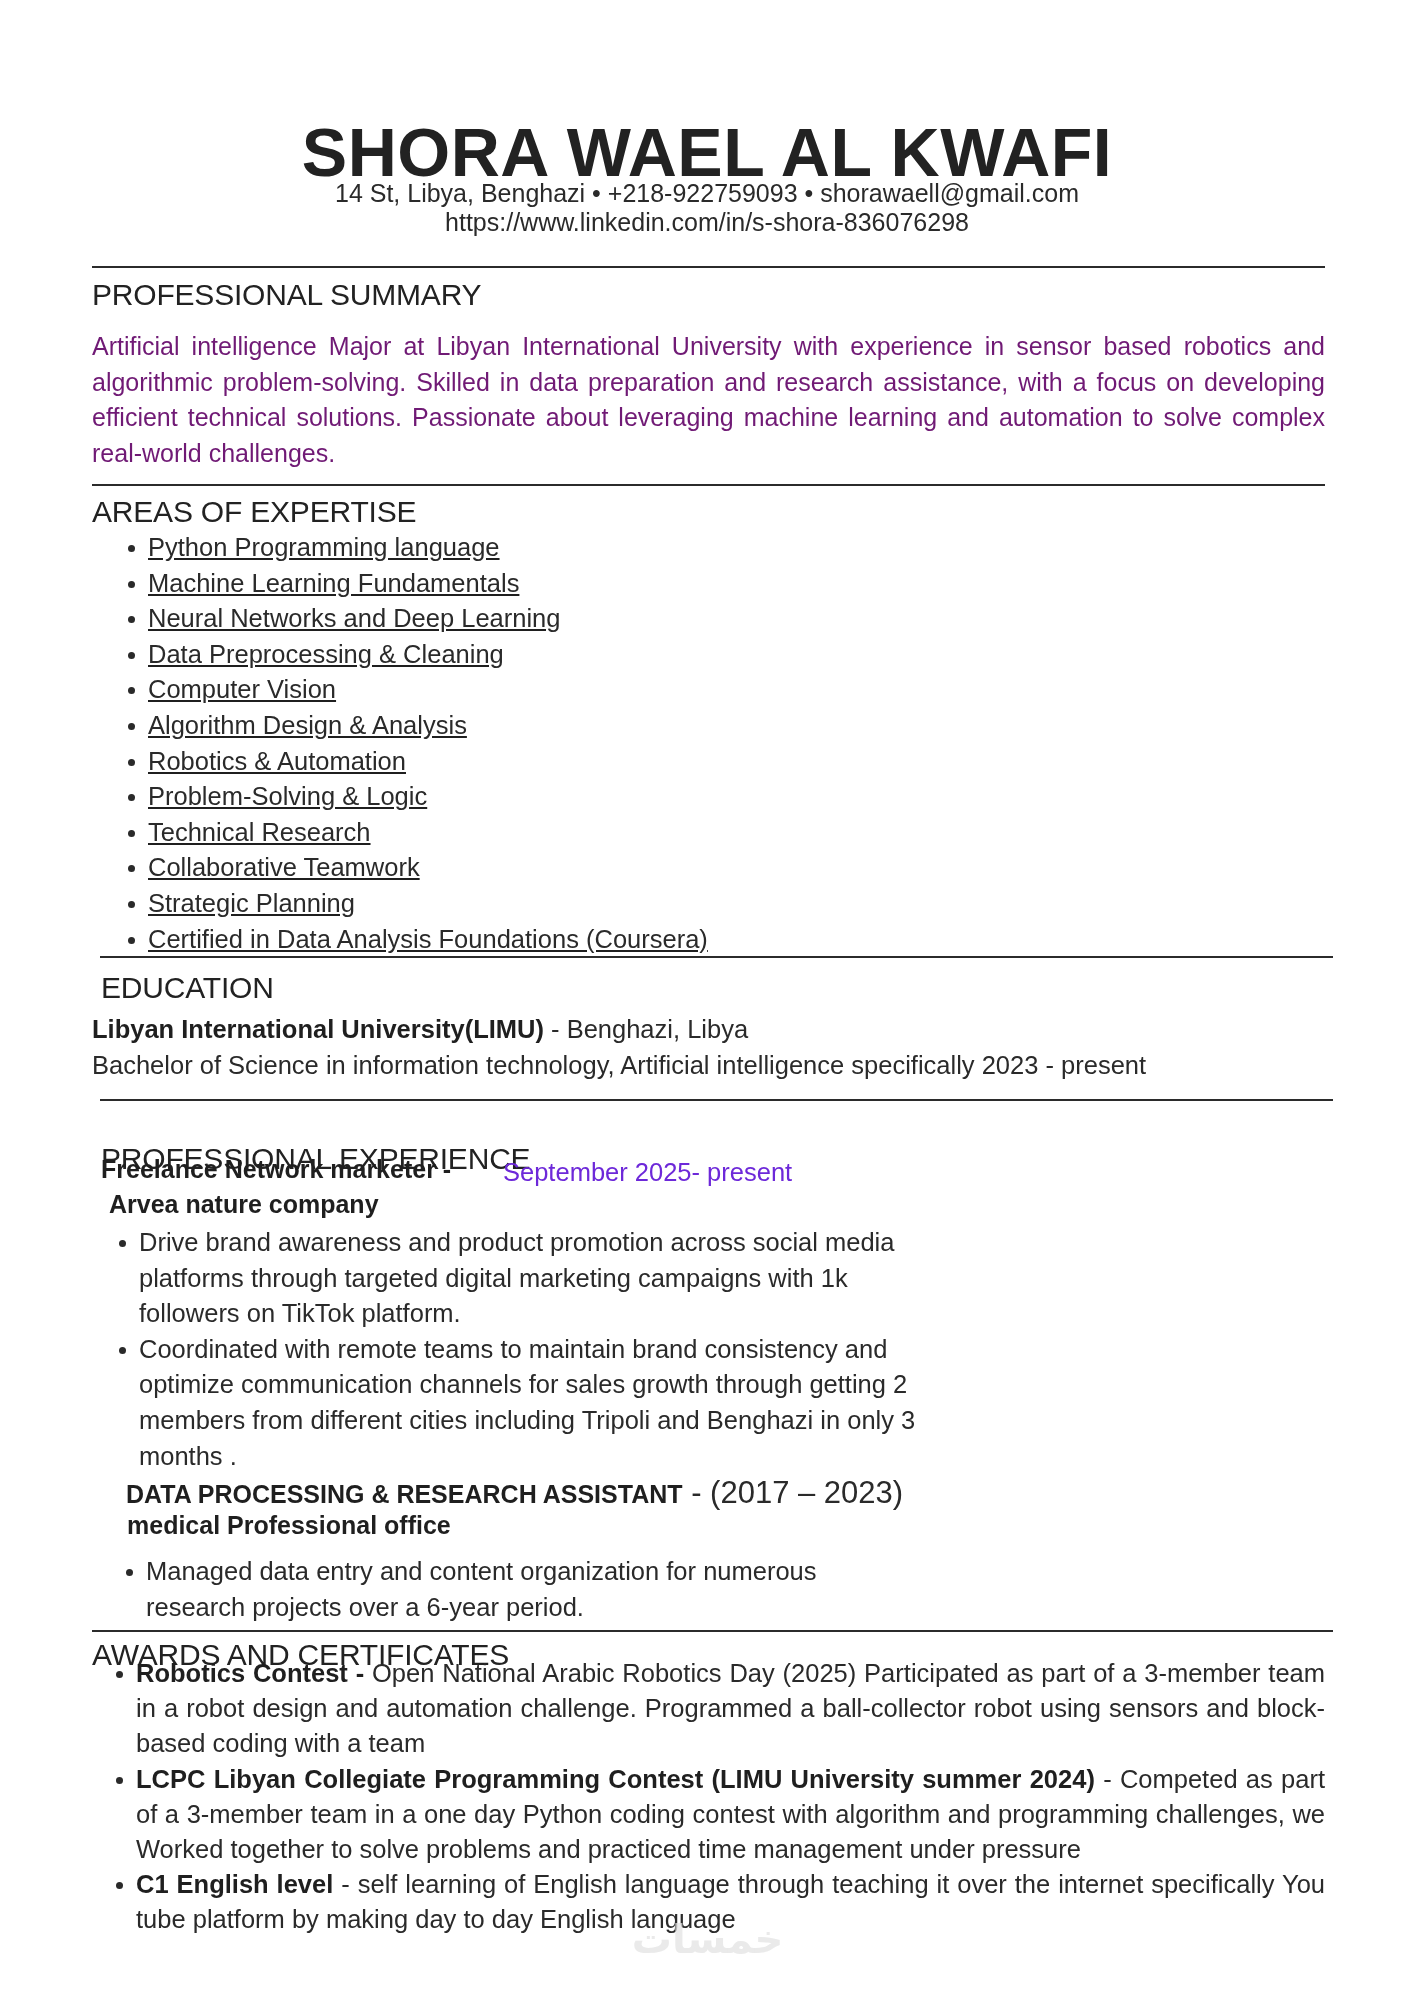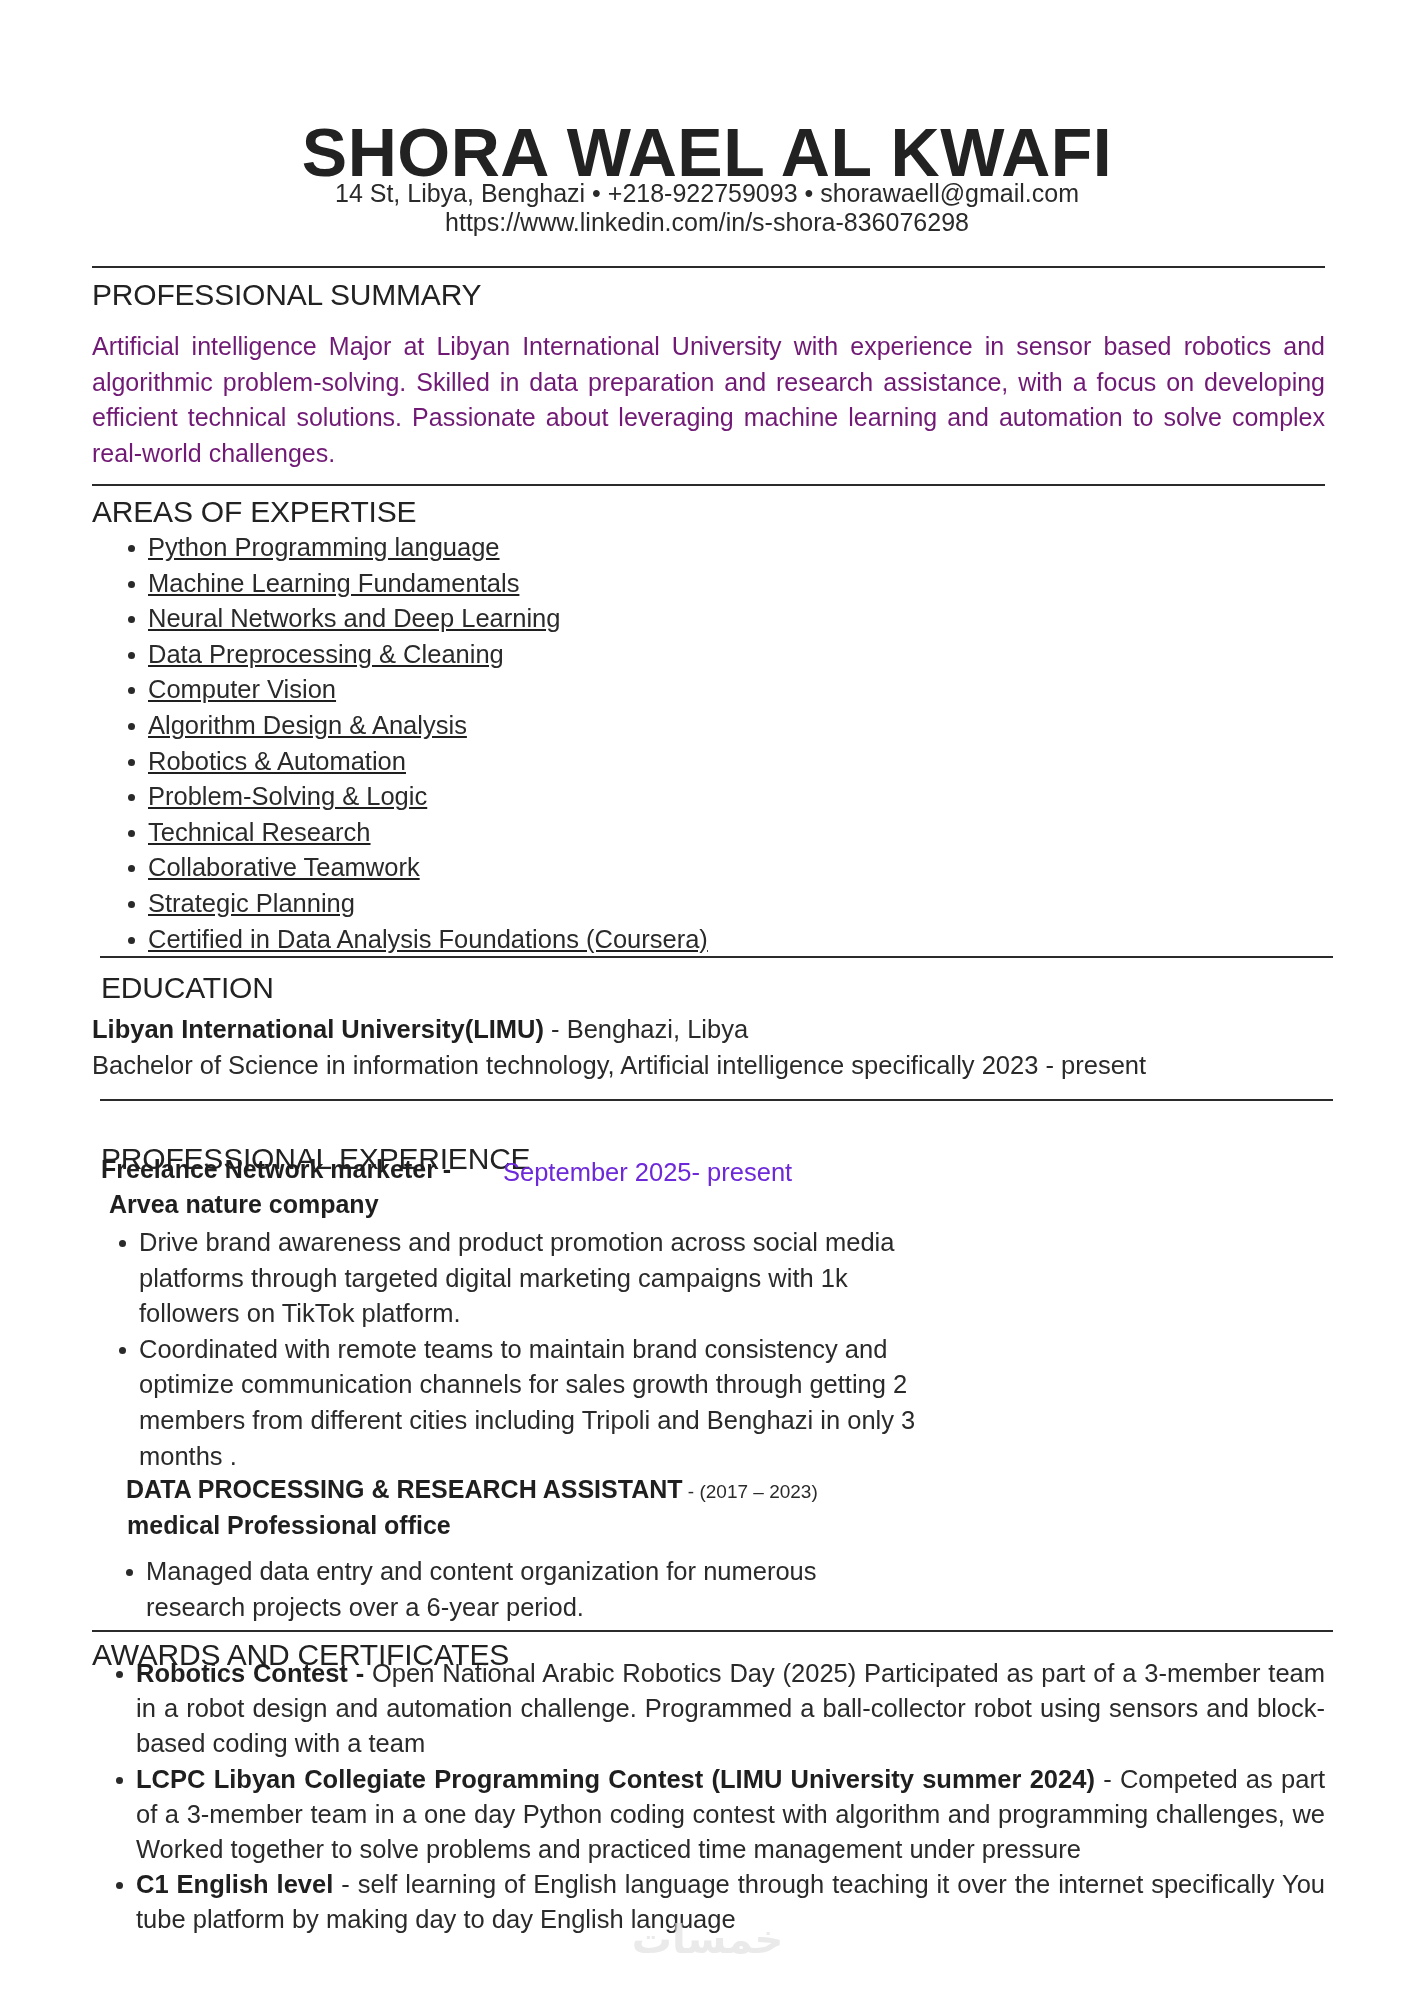--- a/index.html
+++ b/index.html
@@ -104,21 +104,21 @@
 
   <div class="exp-title" style="left:101px; top:1157px;">Freelance Network marketer -</div>
   <div class="exp-date" style="left:503px; top:1160px;">September 2025- present</div>
   <div class="exp-title" style="left:109px; top:1192px;">Arvea nature company</div>
   <ul class="bullets exp-bullets" style="left:139px; top:1225px; width:790px;">
     <li>Drive brand awareness and product promotion across social media platforms through targeted digital marketing campaigns with 1k followers on TikTok platform.</li>
     <li>Coordinated with remote teams to maintain brand consistency and optimize communication channels for sales growth through getting 2 members from different cities including Tripoli and Benghazi in only 3 months .</li>
   </ul>
 
   <div class="exp-title" style="left:126px; top:1477px;">
-    <span>DATA PROCESSING &amp; RESEARCH ASSISTANT</span><span style="font-weight:400; color:#2a2a2a; font-size:19px;"> - (2017 – 2023)</span>
+    <span>DATA PROCESSING &amp; RESEARCH ASSISTANT</span><span style="font-weight:400; color:#2a2a2a; font-size:31px;"> - (2017 – 2023)</span>
   </div>
   <div class="exp-title" style="left:127px; top:1513px;">medical Professional office</div>
   <ul class="bullets exp-bullets" style="left:146px; top:1554px; width:760px;">
     <li>Managed data entry and content organization for numerous research projects over a 6-year period.</li>
   </ul>
 
   <div class="rule" style="left:92px; width:1241px; top:1630px;"></div>
   <div class="section-title" style="left:92px; top:1640px;">AWARDS AND CERTIFICATES</div>
   <ul class="bullets awards">
     <li><span class="bold">Robotics Contest -</span><span> Open National Arabic Robotics Day (2025) Participated as part of a 3-member team in a robot design and automation challenge. Programmed a ball-collector robot using sensors and block-based coding with a team</span></li>

